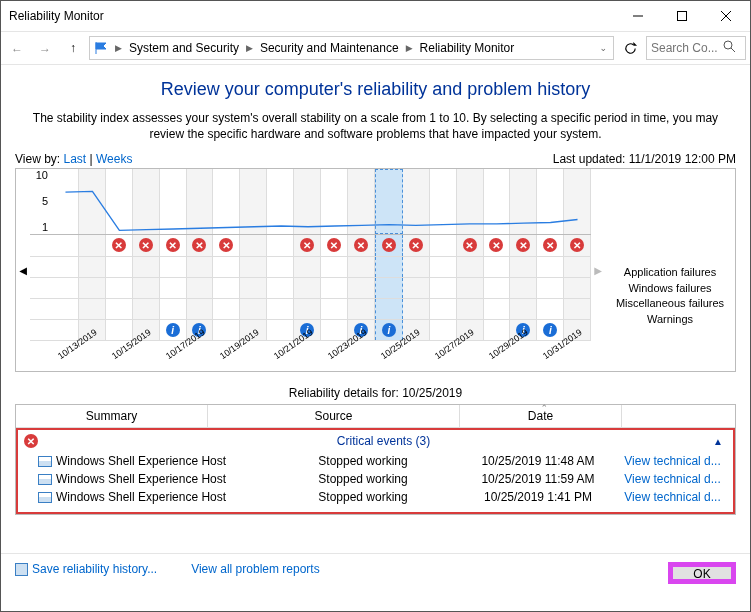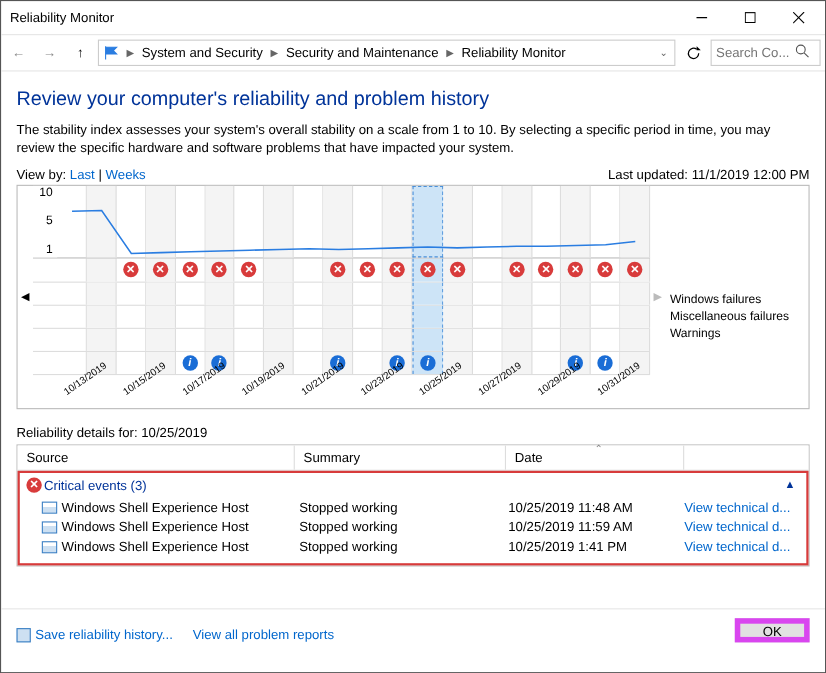--- a/index.html
+++ b/index.html
@@ -13,21 +13,21 @@
 .navbtn.active { color: #000; }
 .breadcrumb { flex: 1; border: 1px solid #ccc; height: 24px; display: flex; align-items: center; padding: 0 2px; gap: 1px; }
 .bc-flag { display: flex; align-items: center; padding: 0 2px; }
 .bc-sep { color: #666; padding: 0 2px; font-size: 9px; }
 .bc-item { padding: 0 4px; color: #000; white-space: nowrap; }
 .bc-drop { padding: 0 4px; color: #666; font-size: 9px; }
 .refresh { width: 24px; height: 24px; display: flex; align-items: center; justify-content: center; }
 .search { width: 100px; height: 24px; border: 1px solid #ccc; display: flex; align-items: center; padding: 0 4px; }
 .search input { border: none; outline: none; width: 72px; font-size: 12px; }
 .search .sicon { color: #555; }
-.content { padding: 14px 14px 4px 14px; }
+.content { padding: 14px 14px 4px 14px; text-align: center; }
 h2 { color: #003399; font-weight: 400; font-size: 18px; margin-bottom: 10px; }
 .desc { font-size: 12px; line-height: 1.35; margin-bottom: 10px; }
 .viewbar { display: flex; justify-content: space-between; font-size: 12px; margin-bottom: 2px; }
 .viewbar .link { color: #0066cc; }
 .chartbox { border: 1px solid #bbb; height: 204px; display: flex; }
 .arrowcol { width: 14px; display: flex; align-items: center; justify-content: center; color: #000; font-size: 10px; }
 .chartmain { flex: 1; display: flex; flex-direction: column; }
 .linerow { height: 66px; display: flex; border-bottom: 1px solid #bbb; position: relative; }
 .yaxis { width: 22px; position: relative; background: #fff; font-size: 11px; }
 .yaxis div { position: absolute; right: 4px; }
@@ -62,21 +62,21 @@
 .grphdr { font-size: 12px; color: #003399; padding: 2px 0 4px 16px; position: relative; }
 .grphdr .xicon { position: absolute; left: 0; top: 2px; }
 .grphdr .collapse { position: absolute; right: 4px; top: 4px; color: #003399; font-size: 10px; }
 .trow { display: flex; font-size: 12px; padding: 1px 0; }
 .td { padding: 1px 4px; white-space: nowrap; overflow: hidden; text-overflow: ellipsis; }
 .td.src { width: 244px; display: flex; align-items: center; gap: 4px; padding-left: 14px; }
 .td.sum { width: 190px; }
 .td.dat { width: 160px; }
 .td.act { flex: 1; color: #0066cc; }
 .winicon { width: 14px; height: 11px; border: 1px solid #3a7fc4; background: linear-gradient(#fff 40%, #cde0f2 40%); display: inline-block; }
-.footer { display: flex; align-items: flex-end; padding: 8px 14px; font-size: 12px; gap: 18px; border-top: 1px solid #e5e5e5; margin-top: 34px; }
+.footer { display: flex; align-items: flex-start; padding: 8px 14px; font-size: 12px; gap: 34px; border-top: 1px solid #e5e5e5; margin-top: 34px; }
 .footer .link { color: #0066cc; display: flex; align-items: center; gap: 4px; }
 .footer .spacer { flex: 1; }
 .okbtn { width: 68px; height: 22px; background: #e1e1e1; border: 5px solid #d946ef; font-size: 12px; }
 .saveicon { width: 13px; height: 13px; border: 1px solid #3a7fc4; background: #cde0f2; display: inline-block; }
 </style>
 </head>
 <body>
 
 <div class="titlebar">
   <span class="title">Reliability Monitor</span>
@@ -374,35 +374,36 @@
           <div class="xl">10/27/2019</div>
           <div class="xl"></div>
           <div class="xl">10/29/2019</div>
           <div class="xl"></div>
           <div class="xl">10/31/2019</div>
           <div class="xl"></div>
         </div>
     </div>
     <div class="arrowcol" style="color:#bbb">▶</div>
     <div class="legend" id="legend">
+        <div>Application failures</div>
         <div>Windows failures</div>
         <div>Miscellaneous failures</div>
         <div>Warnings</div>
       </div>
   </div>
 
   <div class="detailshdr">
     <span>Reliability details for:</span>
     <span>10/25/2019</span>
   </div>
 
   <div class="table">
     <div class="thead">
+      <div class="th summary">Summary</div>
       <div class="th source">Source</div>
-      <div class="th summary">Summary</div>
       <div class="th date">Date</div>
     </div>
     <div class="grp">
       <div class="grphdr">
         <span class="xicon">✕</span>
         <span>Critical events (3)</span>
         <span class="collapse">▲</span>
       </div>
       <div id="rows">
           <div class="trow">

